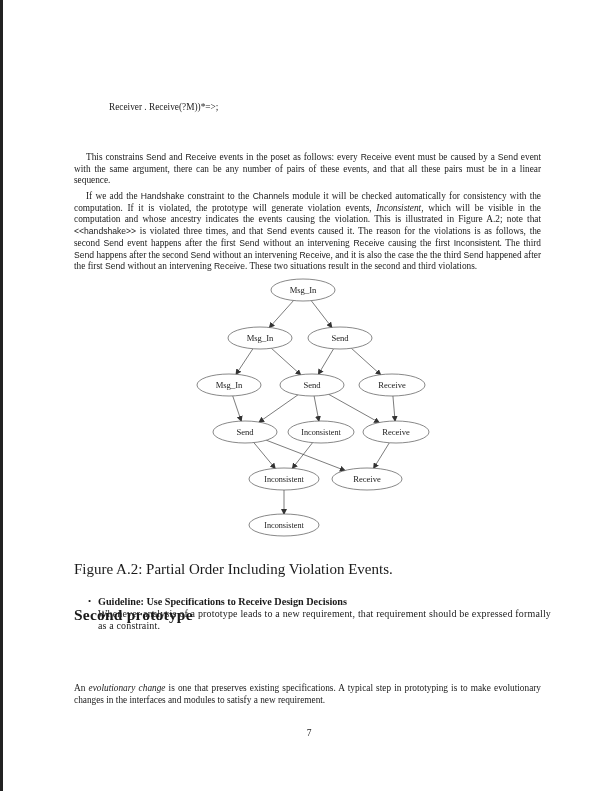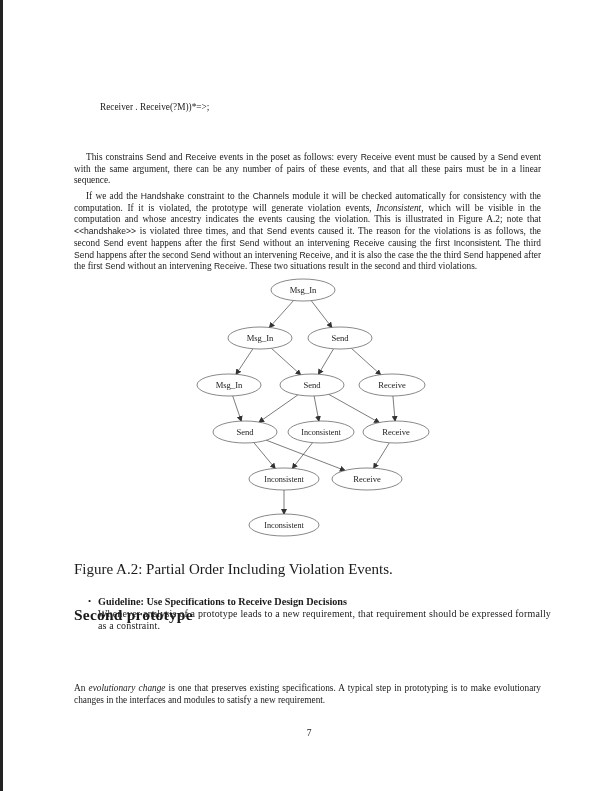--- a/index.html
+++ b/index.html
@@ -8,21 +8,21 @@
     background: #ffffff; color: #1a1a1a;
     font-family: "Liberation Serif", "DejaVu Serif", serif;
   }
   .scan-edge {
     position: absolute; left: 0; top: 0; width: 3px; height: 791px; background: #222;
   }
   .page {
     position: absolute; left: 74px; top: 0; width: 467px;
     font-size: 9.3px; line-height: 11.7px;
   }
-  .code-line { position: absolute; left: 26px; top: 102px; white-space: nowrap; }
+  .code-line { position: absolute; left: 35px; top: 102px; white-space: nowrap; }
   .para { position: absolute; left: 0; width: 467px; text-align: justify; margin: 0; }
   .indent { text-indent: 12px; margin-top: 28px; }
   .sf { font-family: "Liberation Sans", "DejaVu Sans", sans-serif; font-size: 8.6px; }
   .it { font-style: italic; }
   .p1 { top: 124px; }
   .p2 { top: 163px; }
   .diagram { position: absolute; left: 0; top: 0; width: 612px; height: 560px; pointer-events: none; }
   .caption { position: absolute; left: 0; top: 564px; width: 467px; font-size: 15px; }
   .guideline { position: absolute; left: 14px; top: 596px; width: 453px; }
   .guideline .bullet { position: absolute; left: 0; top: 0; font-size: 9px; }

